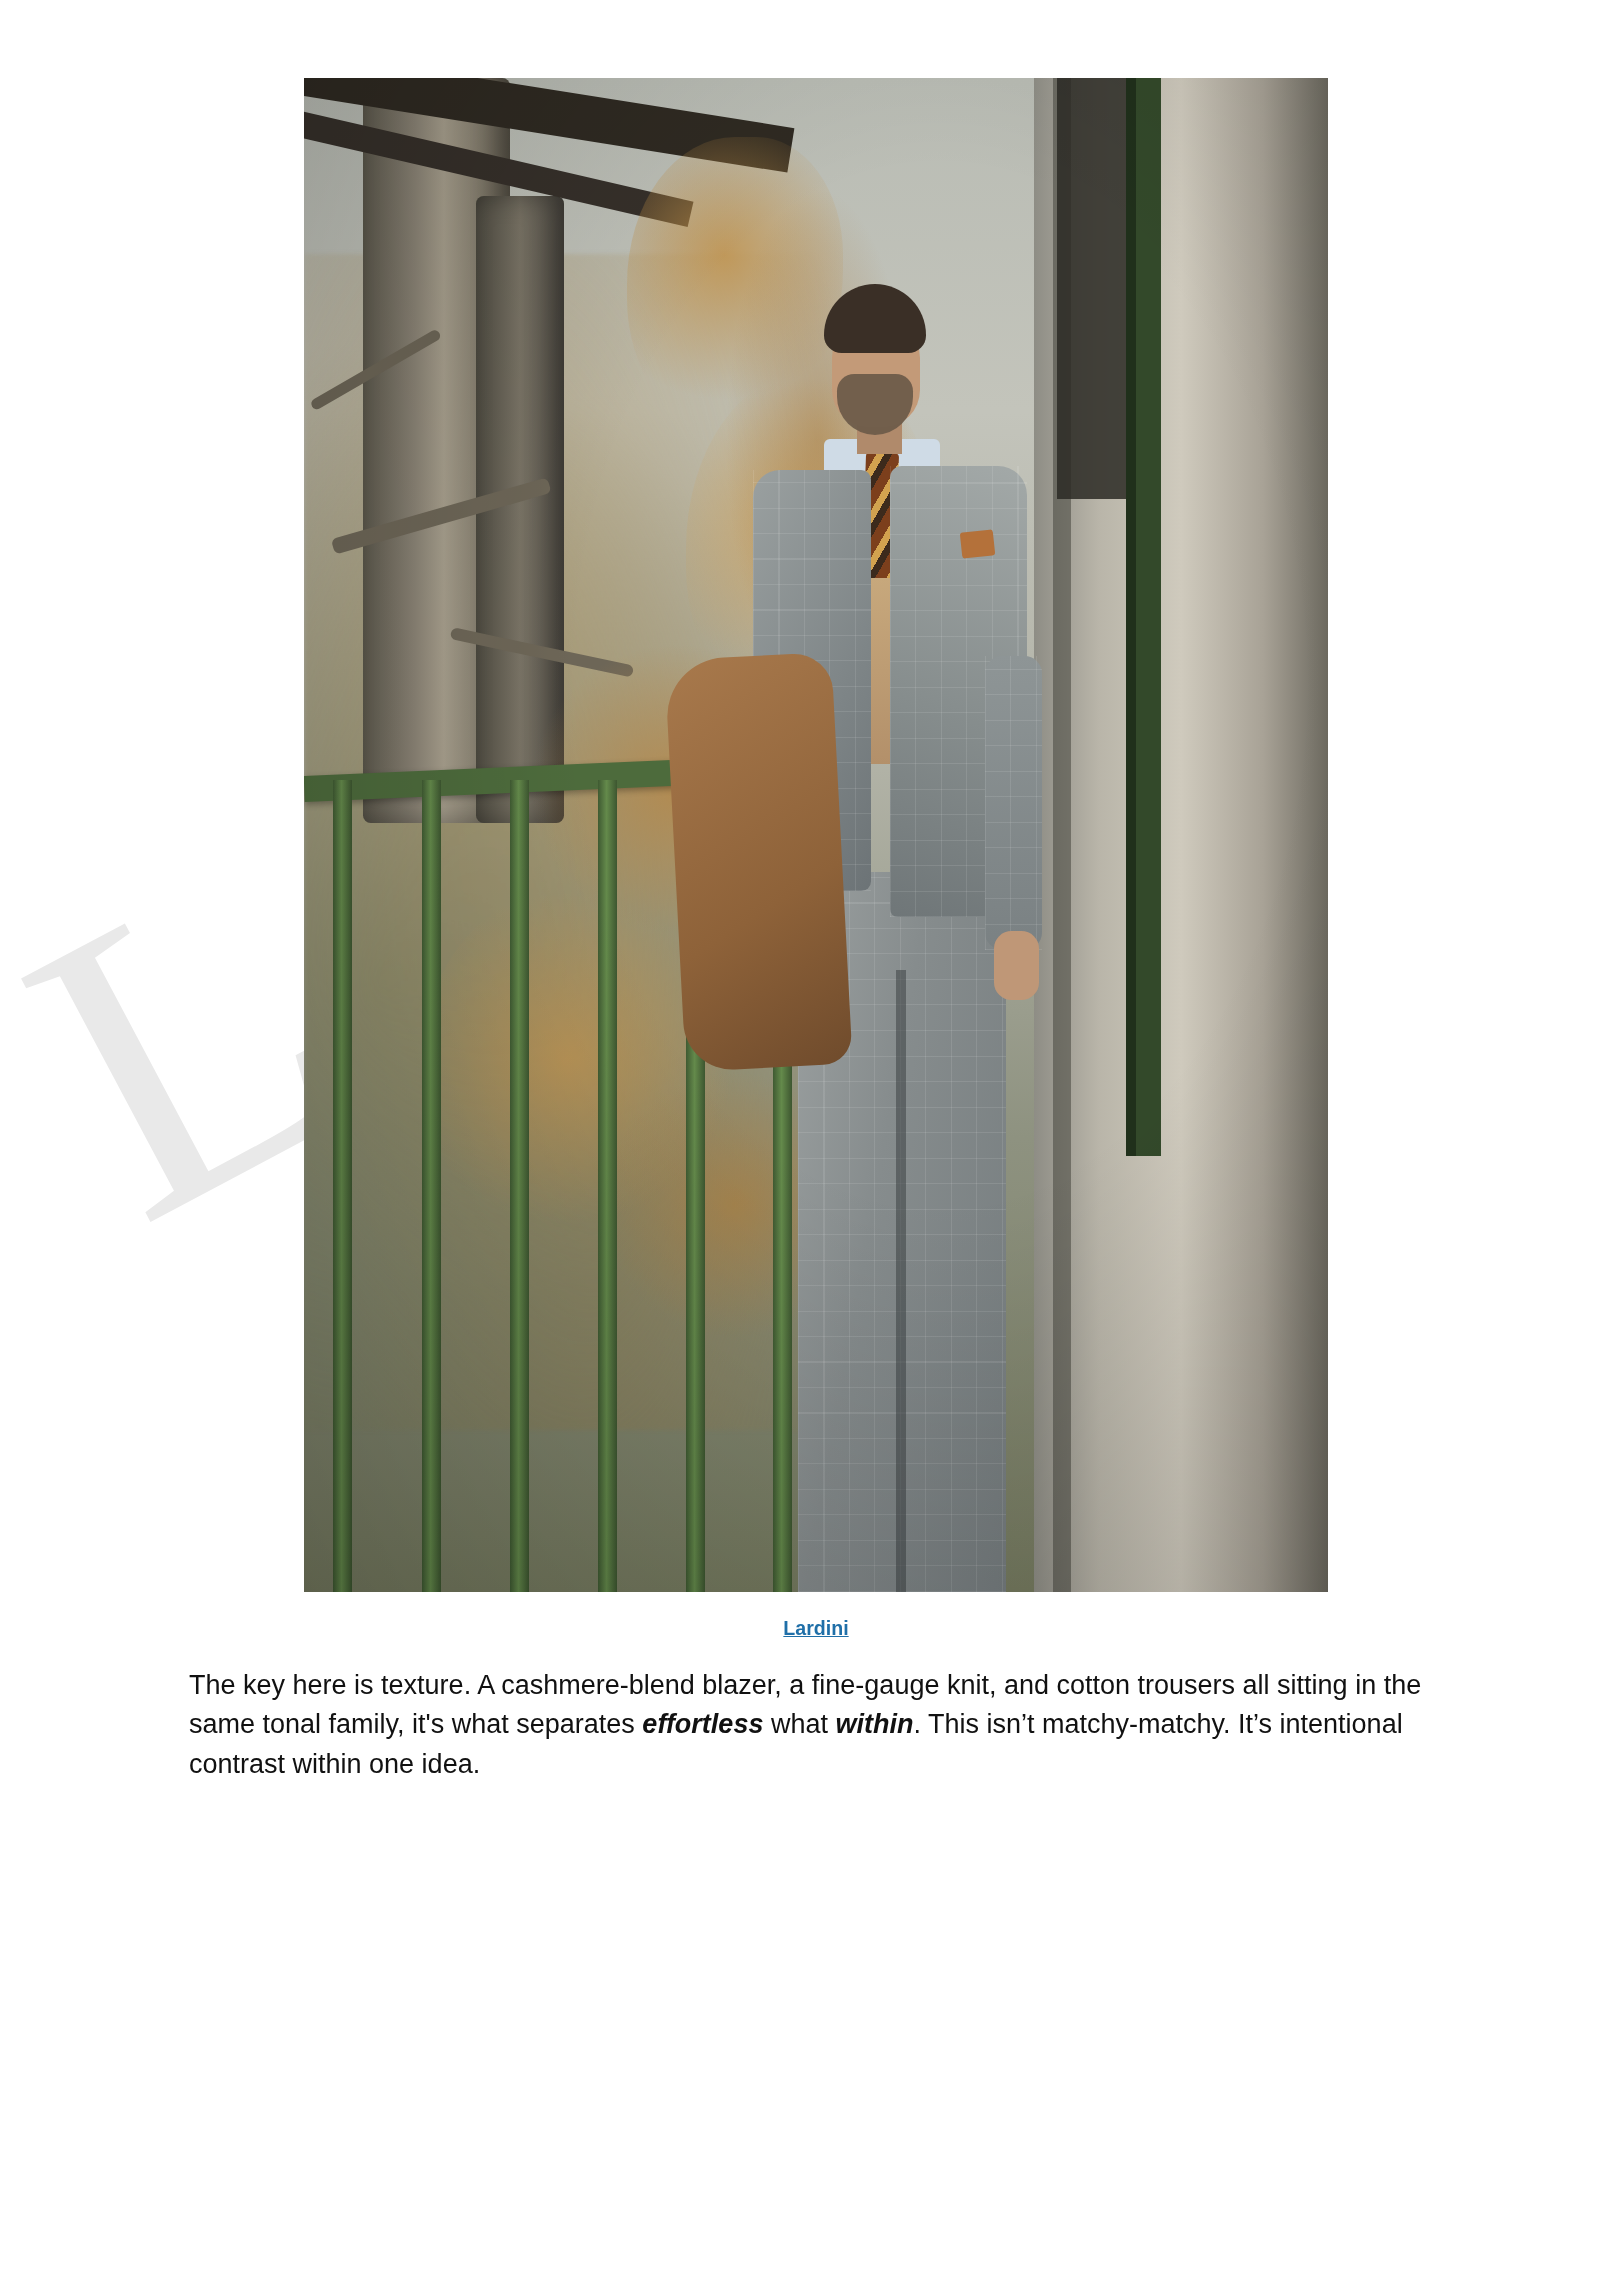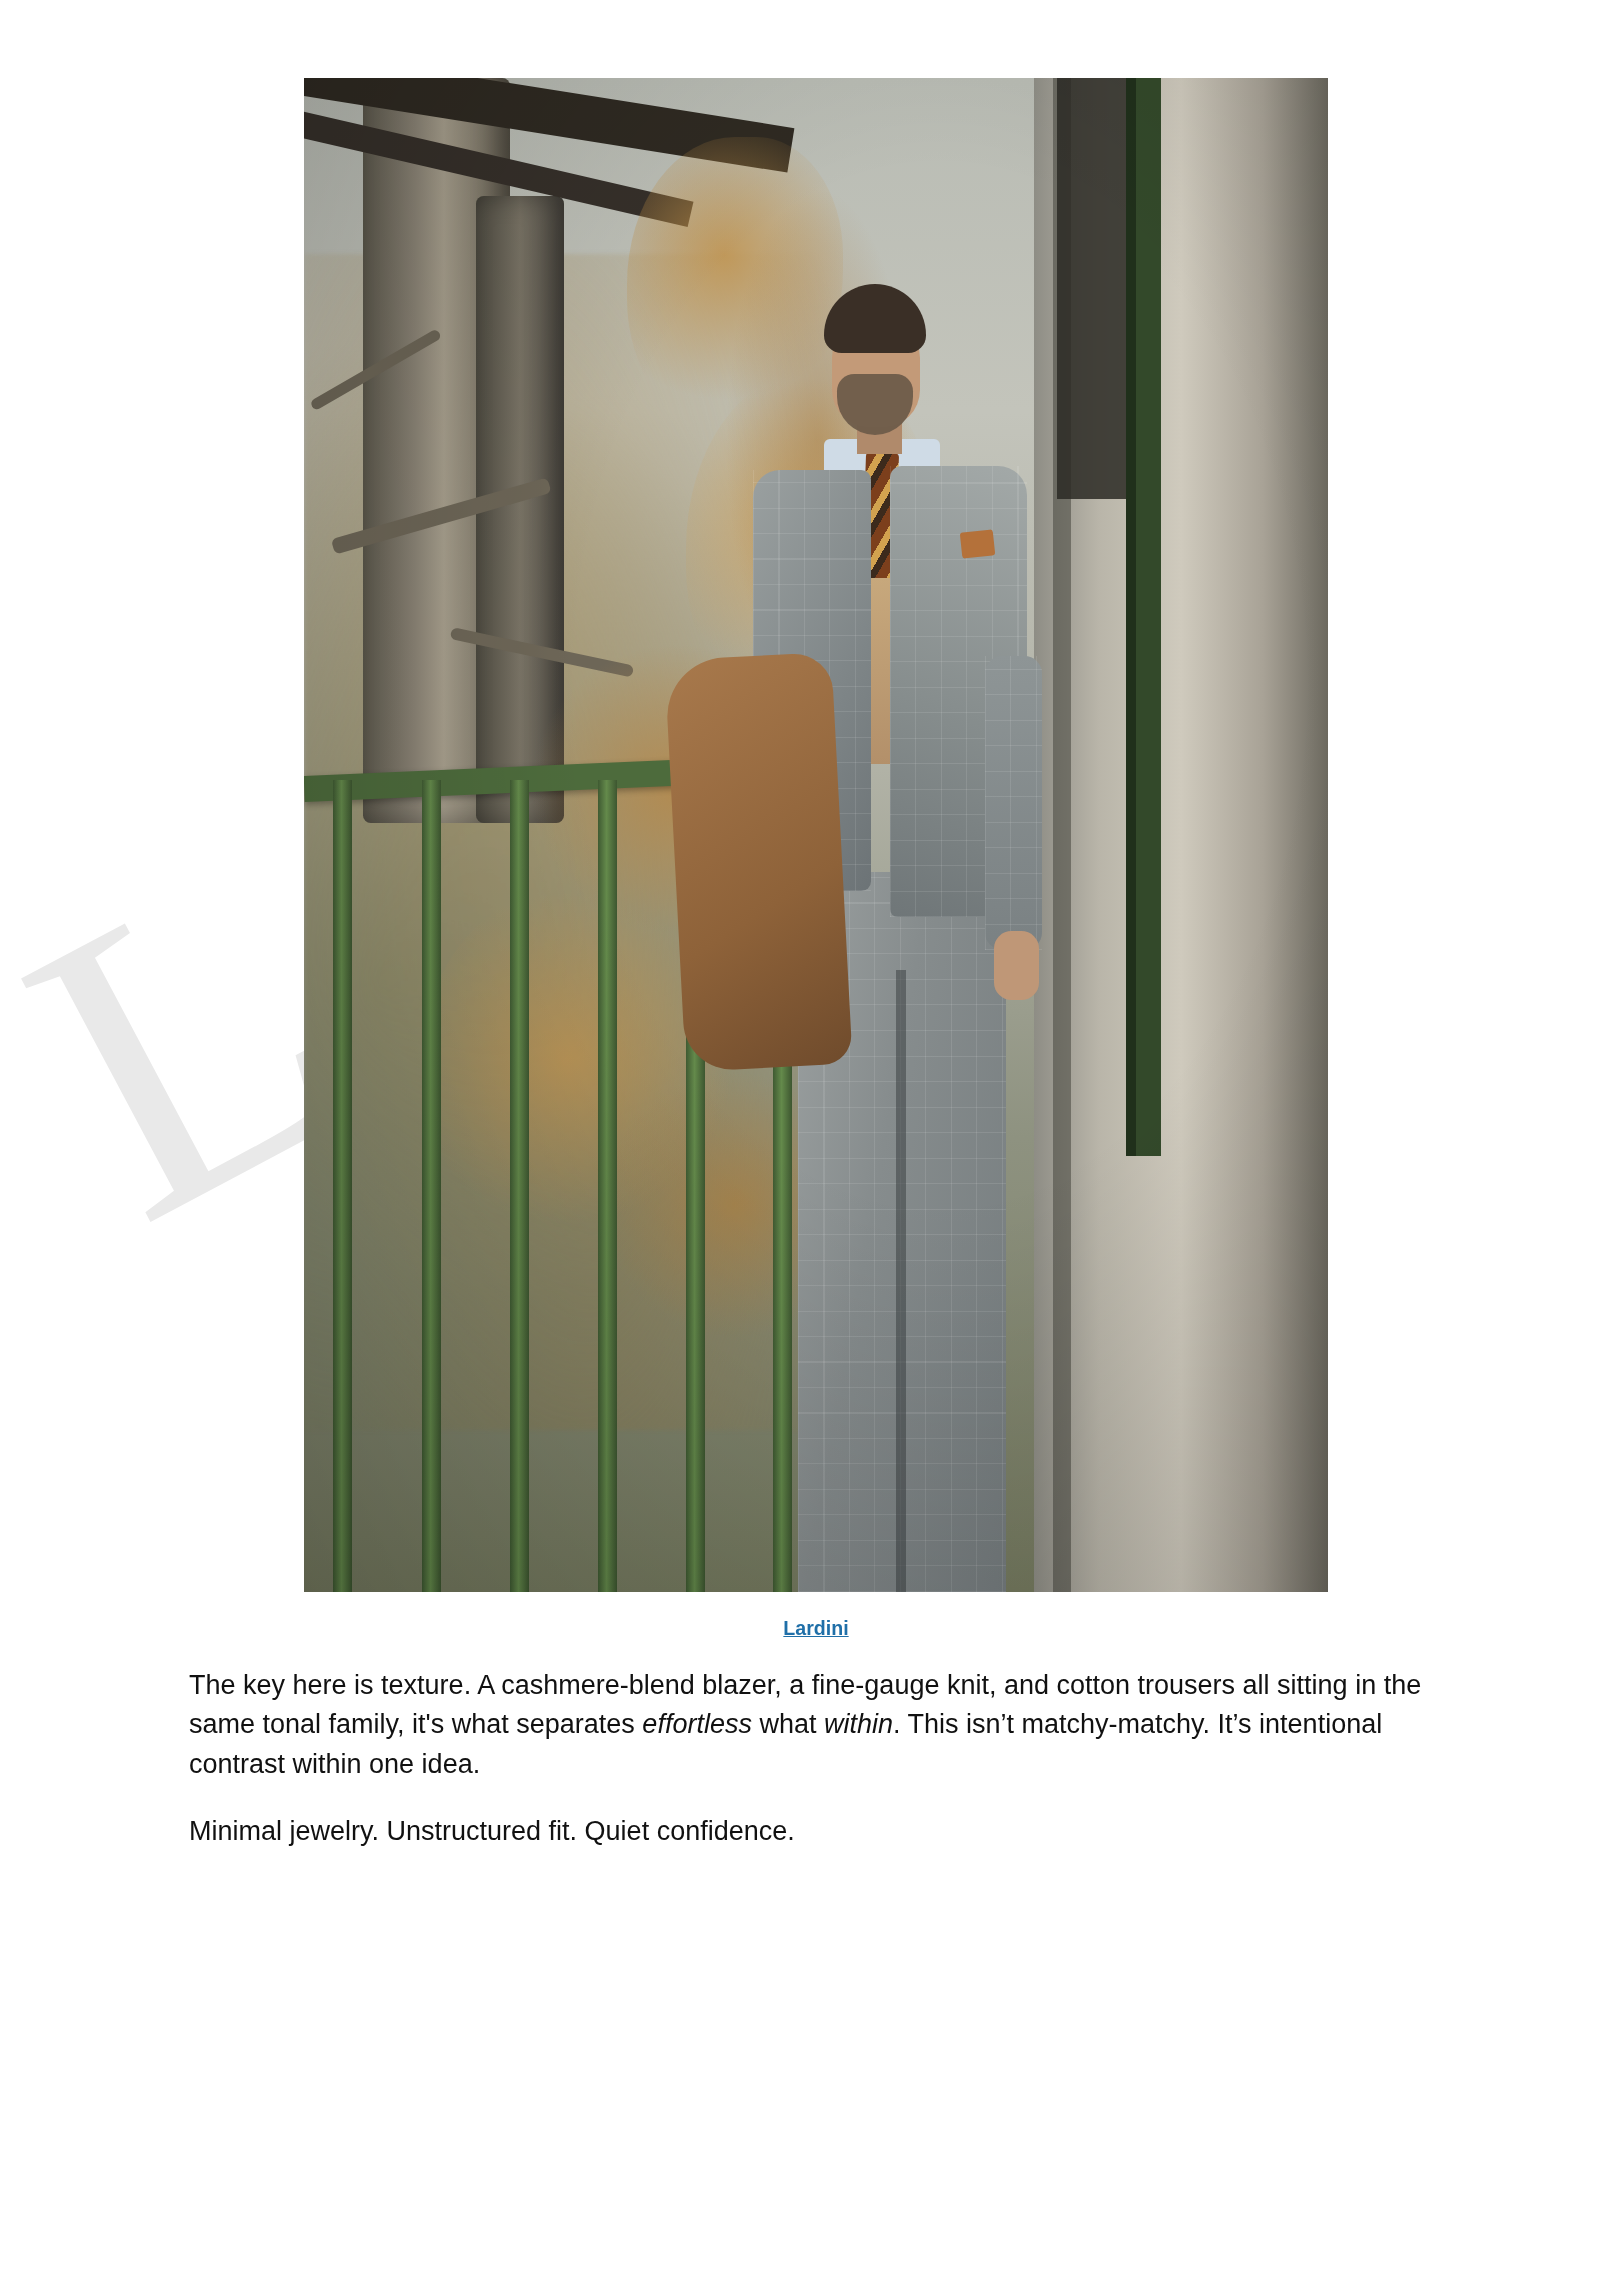--- a/index.html
+++ b/index.html
@@ -270,21 +270,21 @@
     width: 1245px;
   }
   .body p {
     margin: 0 0 27.4px 0;
     font-size: 27px;
     line-height: 1.46;
     color: #111111;
     font-family: "Liberation Sans", sans-serif;
   }
   .body p.tight { margin-bottom: 3.9px; }
-  .body em { font-style: italic; }
+  .body em { font-style: italic; font-weight: bold; }
 </style>
 </head>
 <body>
 
 <div class="page">
 
   <div class="watermark">Lc</div>
 
   <div class="content">
 
@@ -355,20 +355,17 @@
     </div>
 
     <div class="caption">
       <a href="#">Lardini</a>
     </div>
 
     <div class="body">
       <p>
         <span>The key here is texture. A cashmere-blend blazer, a fine-gauge knit, and cotton trousers all sitting in the same tonal family, it's what separates </span><em>effortless</em><span> what </span><em>within</em><span>. This isn’t matchy-matchy. It’s intentional contrast within one idea.</span>
       </p>
-      <p class="tight">
-        <span>Minimal jewelry. Unstructured fit. Quiet confidence.</span>
-      </p>
     </div>
 
   </div>
 </div>
 
 
 </body></html>

